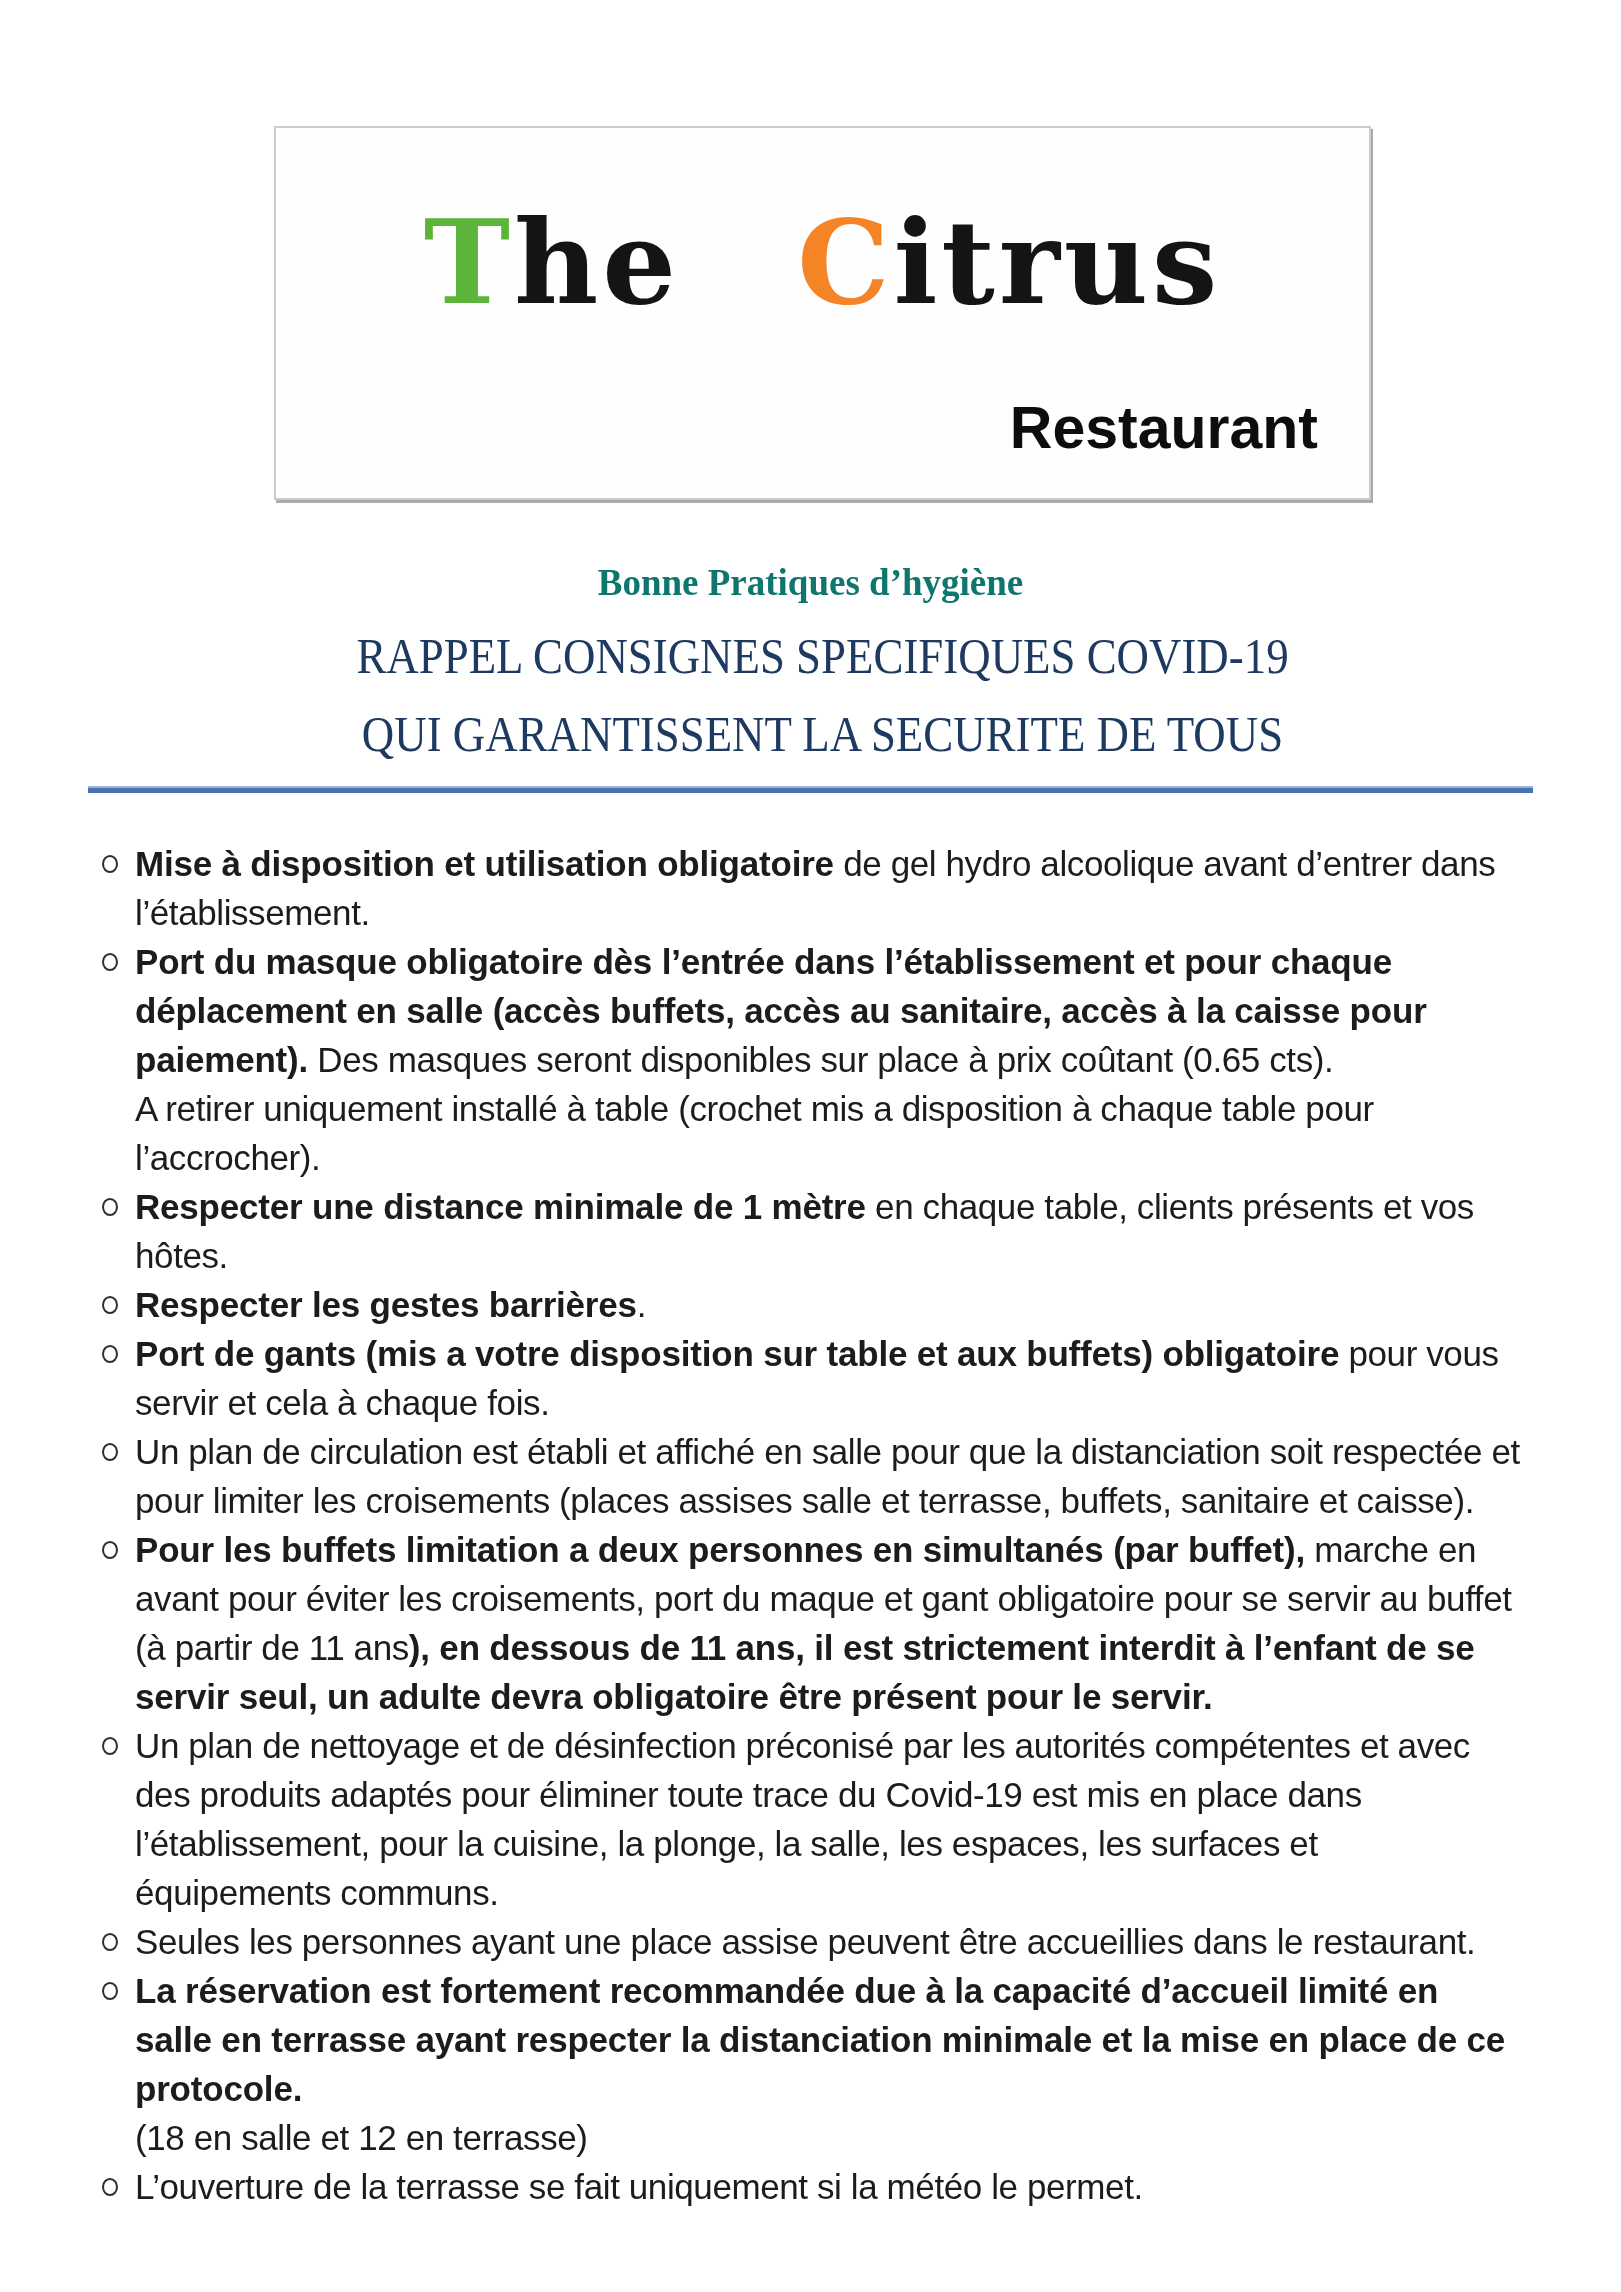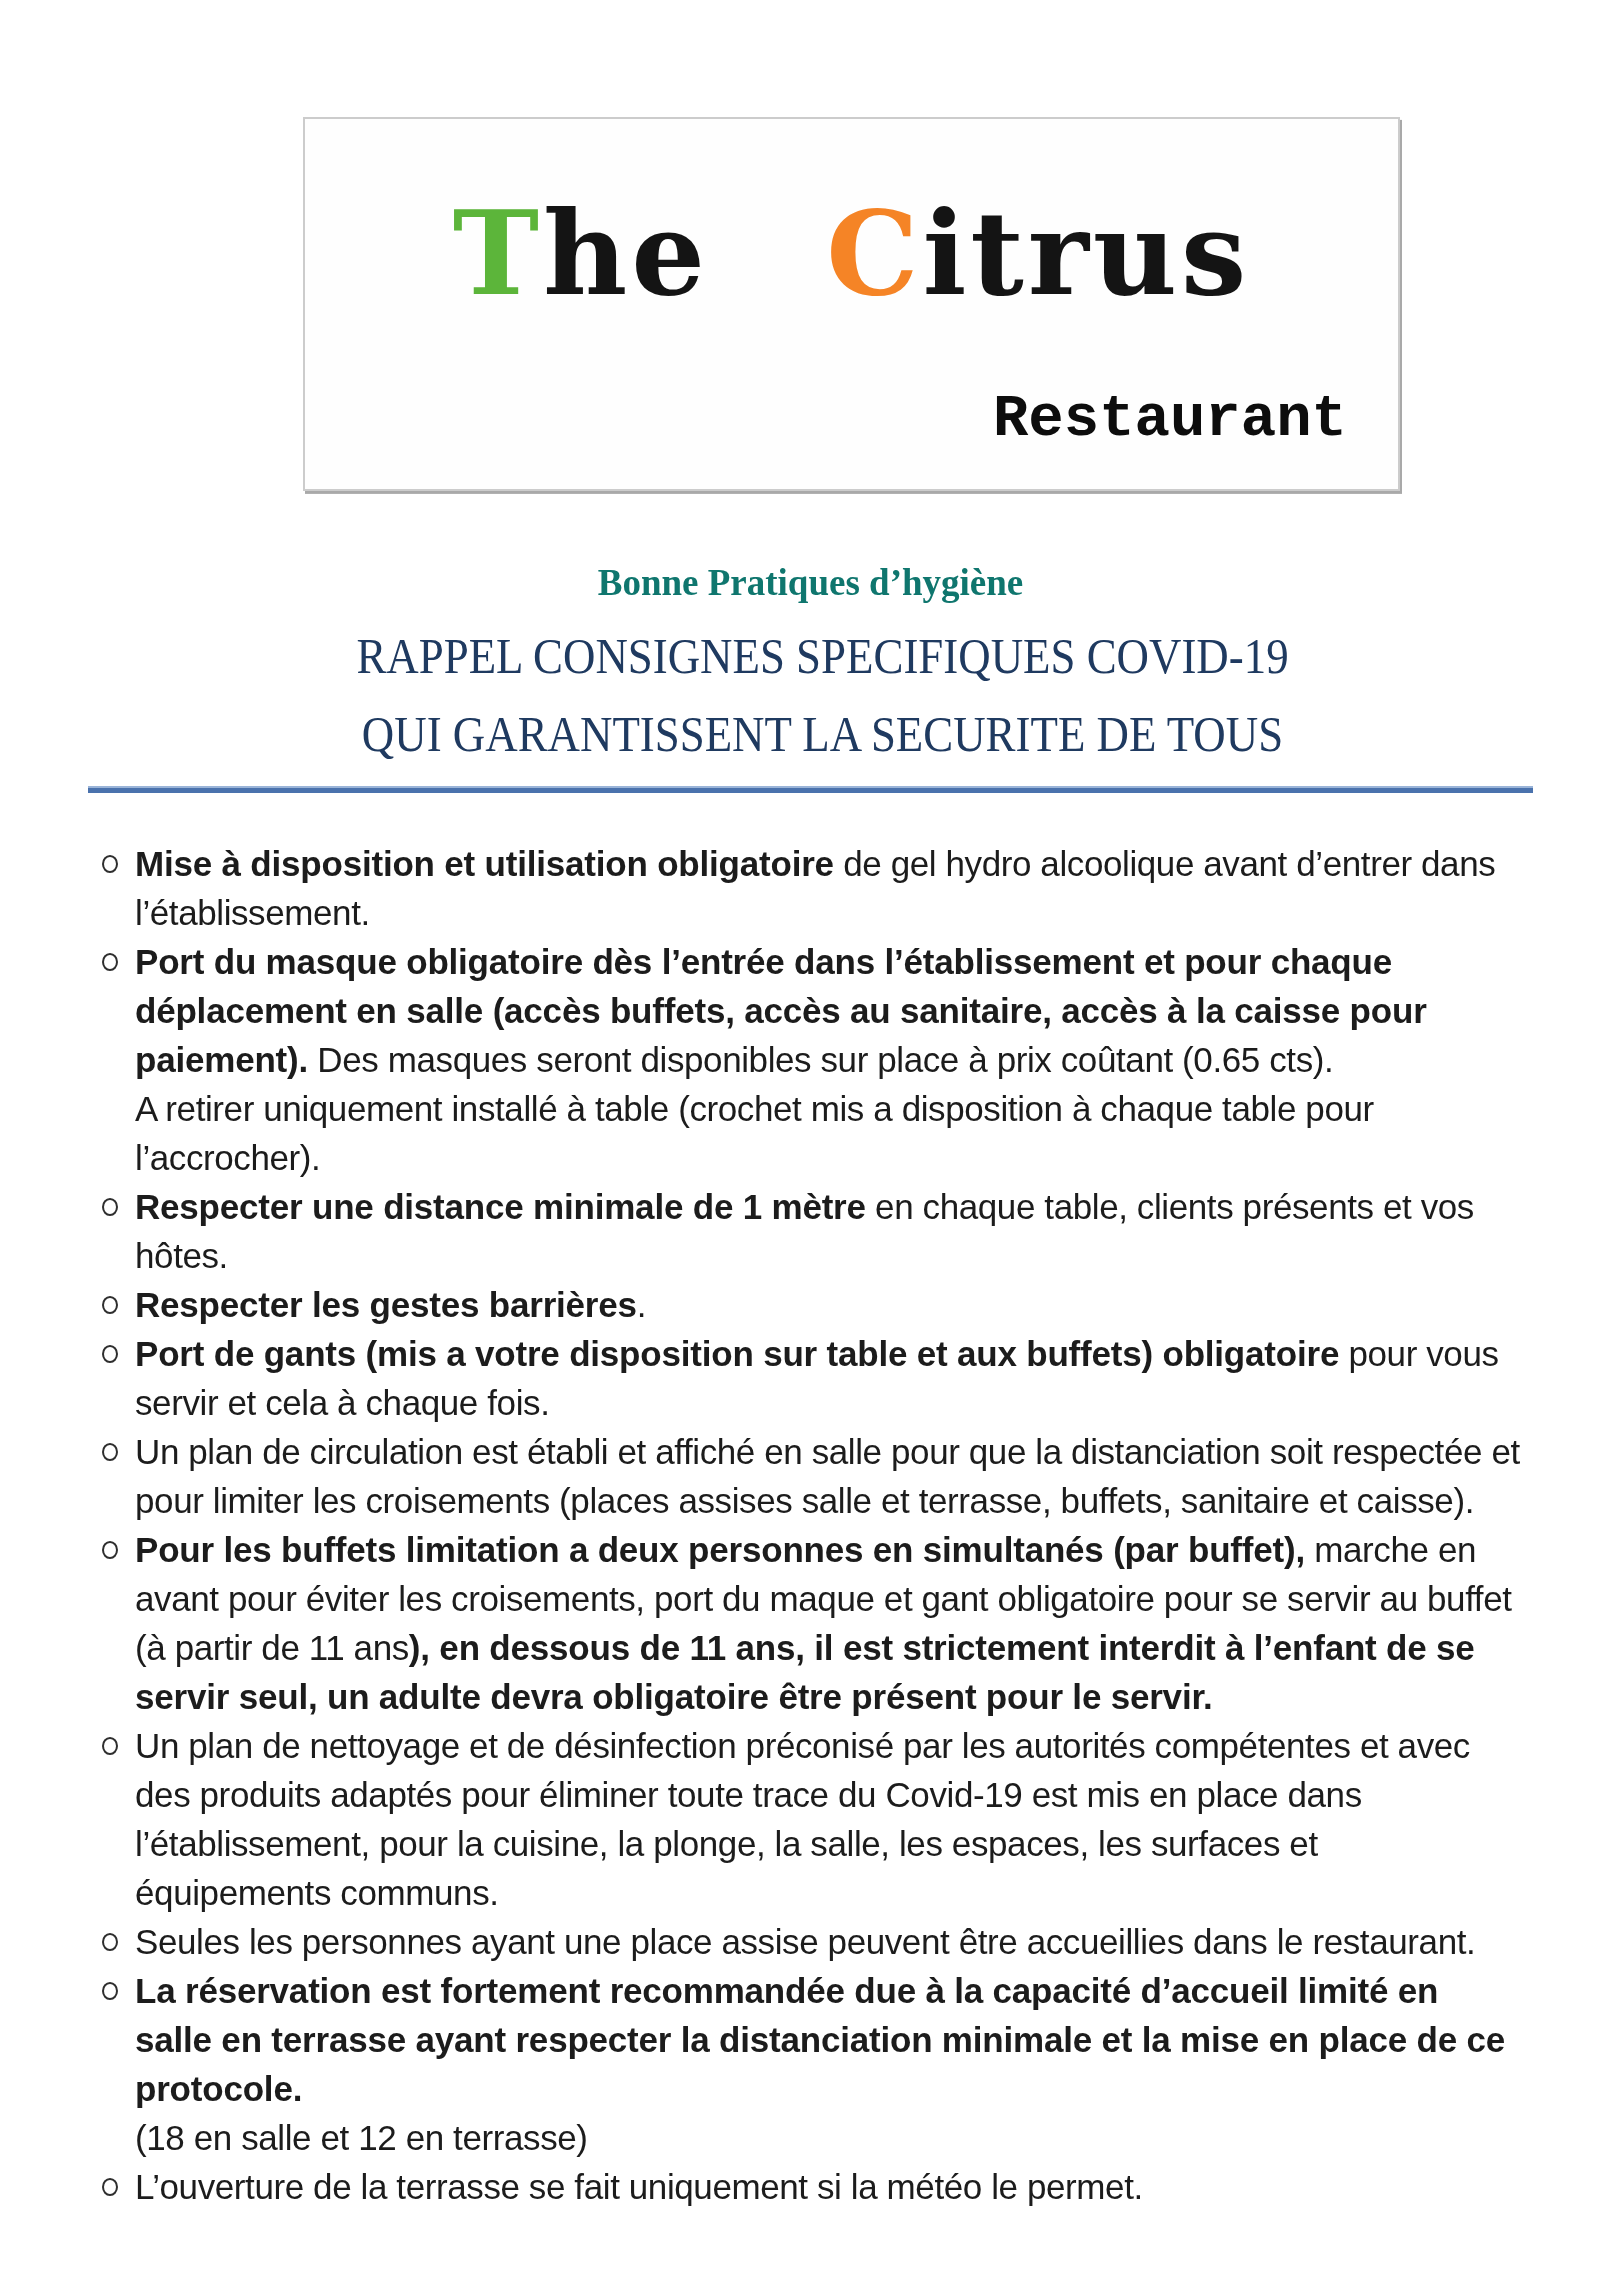--- a/index.html
+++ b/index.html
@@ -8,42 +8,41 @@
     width:1621px; height:2293px;
     margin:0 auto;
     background:#ffffff;
     overflow:hidden;
     font-family:"Liberation Sans", sans-serif;
     color:#1c1c1c;
   }
 
   
   .logo-box {
-    position:absolute; left:274px; top:117px;
+    position:absolute; left:274px; top:126px;
     width:1093px; height:370px;
     background:#fefefe;
     border:2px solid #cccccc;
     box-shadow:2px 2.9px 0 #a9a9a9;
-    margin-left:29px;
   }
   .wordmark {
     position:absolute; left:0; top:76px; width:100%;
     text-align:center;
     font-family:"DejaVu Serif", serif;
     font-weight:bold;
     font-size:116px;
     letter-spacing:3.9px;
     word-spacing:73px;
     line-height:1;
     color:#141414;
     white-space:nowrap;
   }
   .restaurant {
     position:absolute; right:51px; top:271px;
-    font-family:Liberation Mono, monospace;
+    font-family:Liberation Sans, sans-serif;
     font-weight:bold;
     font-size:59px;
     line-height:1;
     color:#0d0d0d;
   }
 
   
   .kicker {
     position:absolute; left:0; top:561px; width:100%;
     text-align:center;

